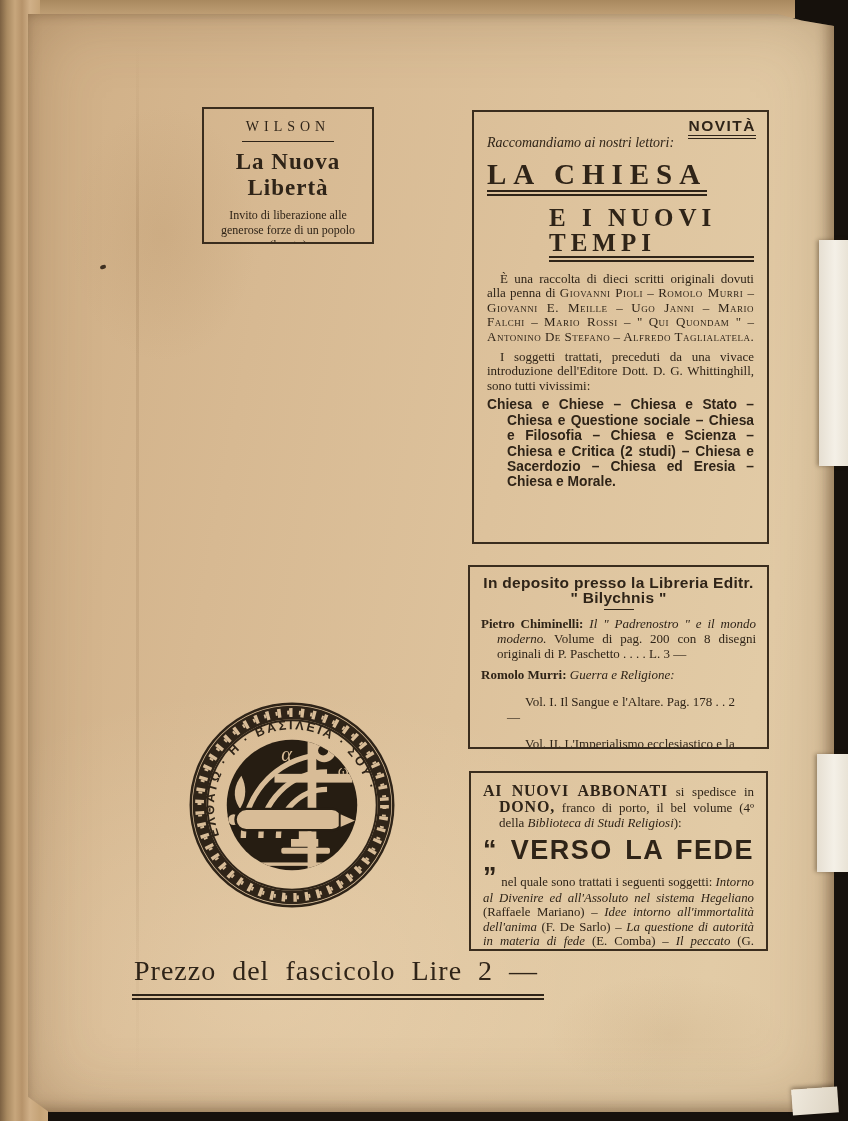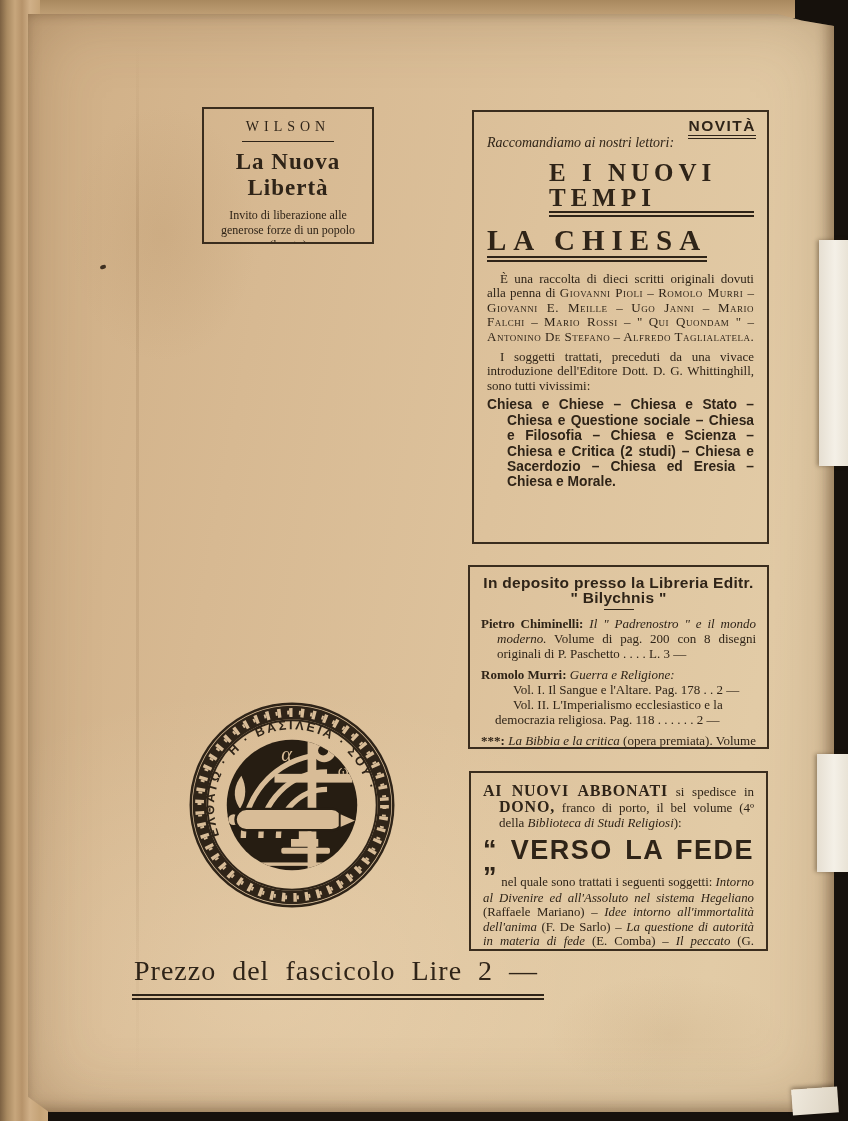--- a/index.html
+++ b/index.html
@@ -50,21 +50,21 @@
   .novita .bigtitle{display:inline-block;font-weight:bold;border-bottom:6px double var(--ink);padding-bottom:1px;line-height:1;}
   .novita .bt1{font-size:29px;letter-spacing:7px;margin-top:9px;}
   .novita .bt2{font-size:25px;letter-spacing:5px;margin:9px 0 0 62px;}
   .novita .authors{margin-top:10px;}
   .novita .subjects{font-family:"Liberation Sans","DejaVu Sans",sans-serif;font-weight:bold;font-size:13.8px;line-height:15.4px;margin-top:4px;padding-left:20px;text-indent:-20px;text-align:justify;}
   
   .deposito{left:440px;top:551px;width:301px;height:184px;padding:8px 11px;font-size:13px;line-height:15px;}
   .deposito .hdr{font-family:"Liberation Sans","DejaVu Sans",sans-serif;font-weight:bold;font-size:15.5px;text-align:center;letter-spacing:.3px;}
   .deposito .hrule{width:30px;height:1px;background:var(--ink);margin:4px auto 2px;}
   .deposito p{margin:6px 0 0;padding-left:16px;text-indent:-16px;text-align:justify;}
-  .deposito p.vol{padding-left:14px;text-indent:18px;margin:0;text-align:left;}
+  .deposito p.vol{padding-left:14px;text-indent:18px;margin:12px;text-align:left;}
   
   .abbonati{left:441px;top:757px;width:299px;height:180px;padding:10px 12px;font-size:13px;line-height:15px;}
   .abbonati p{margin:0;text-align:justify;}
   .abbonati .p1{padding-left:16px;text-indent:-16px;}
   .abbonati .p2{margin-top:7px;font-size:12.8px;line-height:14.4px;}
   
   .emblem{position:absolute;left:153px;top:680px;width:222px;height:222px;}
   
   .price{position:absolute;left:104px;top:941px;font-size:28px;letter-spacing:1px;word-spacing:8px;
     border-bottom:6px double var(--ink);padding:0 6px 7px 2px;}
@@ -86,22 +86,22 @@
       <div class="t1">WILSON</div>
       <div class="rule"></div>
       <div class="t2">La Nuova Libertà</div>
       <div class="t3">Invito di liberazione alle generose forze di un popolo (legato)</div>
 
     </div>
 
     <div class="adbox novita">
       <div class="badge sans">NOVITÀ</div>
       <div class="lead">Raccomandiamo ai nostri lettori:</div>
+      <div><span class="bigtitle bt1">LA CHIESA</span></div>
       <div><span class="bigtitle bt2">E I NUOVI TEMPI</span></div>
-      <div><span class="bigtitle bt1">LA CHIESA</span></div>
       <p class="authors"><span>È una raccolta di dieci scritti originali dovuti alla penna di </span><span class="sc">Giovanni Pioli</span><span> – </span><span class="sc">Romolo Murri</span><span> – </span><span class="sc">Giovanni E. Meille</span><span> – </span><span class="sc">Ugo Janni</span><span> – </span><span class="sc">Mario Falchi</span><span> – </span><span class="sc">Mario Rossi</span><span> – " </span><span class="sc">Qui Quondam</span><span> " – </span><span class="sc">Antonino De Stefano</span><span> – </span><span class="sc">Alfredo Taglialatela</span><span>.</span></p>
       <p>I soggetti trattati, preceduti da una vivace introduzione dell'Editore Dott. D. G. Whittinghill, sono tutti vivissimi:</p>
       <div class="subjects">Chiesa e Chiese – Chiesa e Stato – Chiesa e Questione sociale – Chiesa e Filosofia – Chiesa e Scienza – Chiesa e Critica (2 studi) – Chiesa e Sacerdozio – Chiesa ed Eresia – Chiesa e Morale.</div>
 
     </div>
 
     <div class="adbox deposito">
       <div class="hdr">In deposito presso la Libreria Editr. " Bilychnis "</div>
       <div class="hrule"></div>
       <p><span class="b">Pietro Chiminelli: </span><span class="i">Il " Padrenostro " e il mondo moderno.</span><span> Volume di pag. 200 con 8 disegni originali di P. Paschetto . . . . L. 3 —</span></p>

